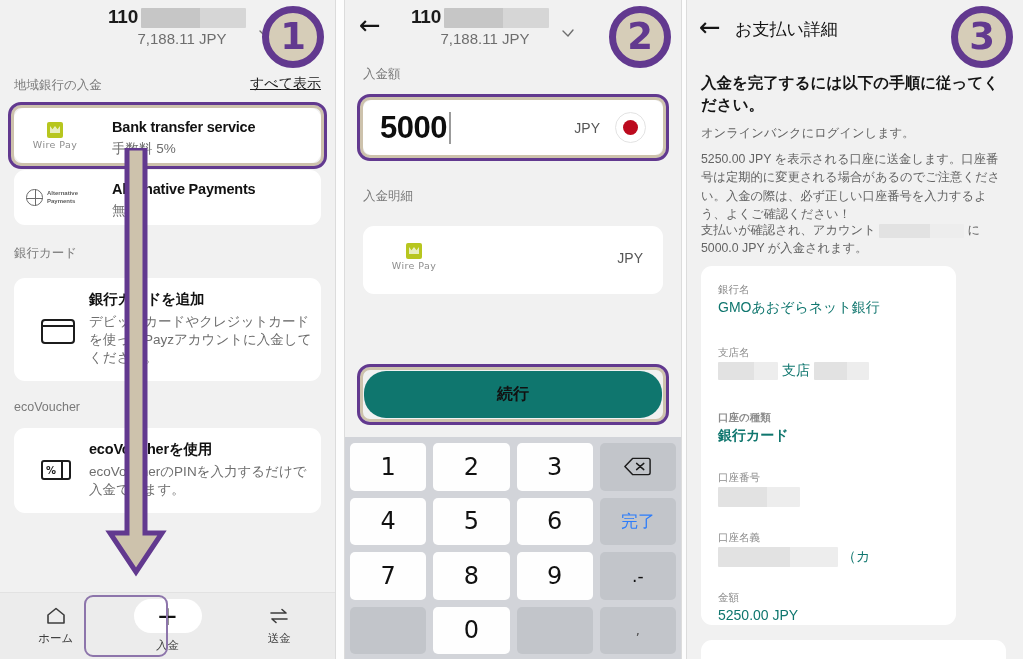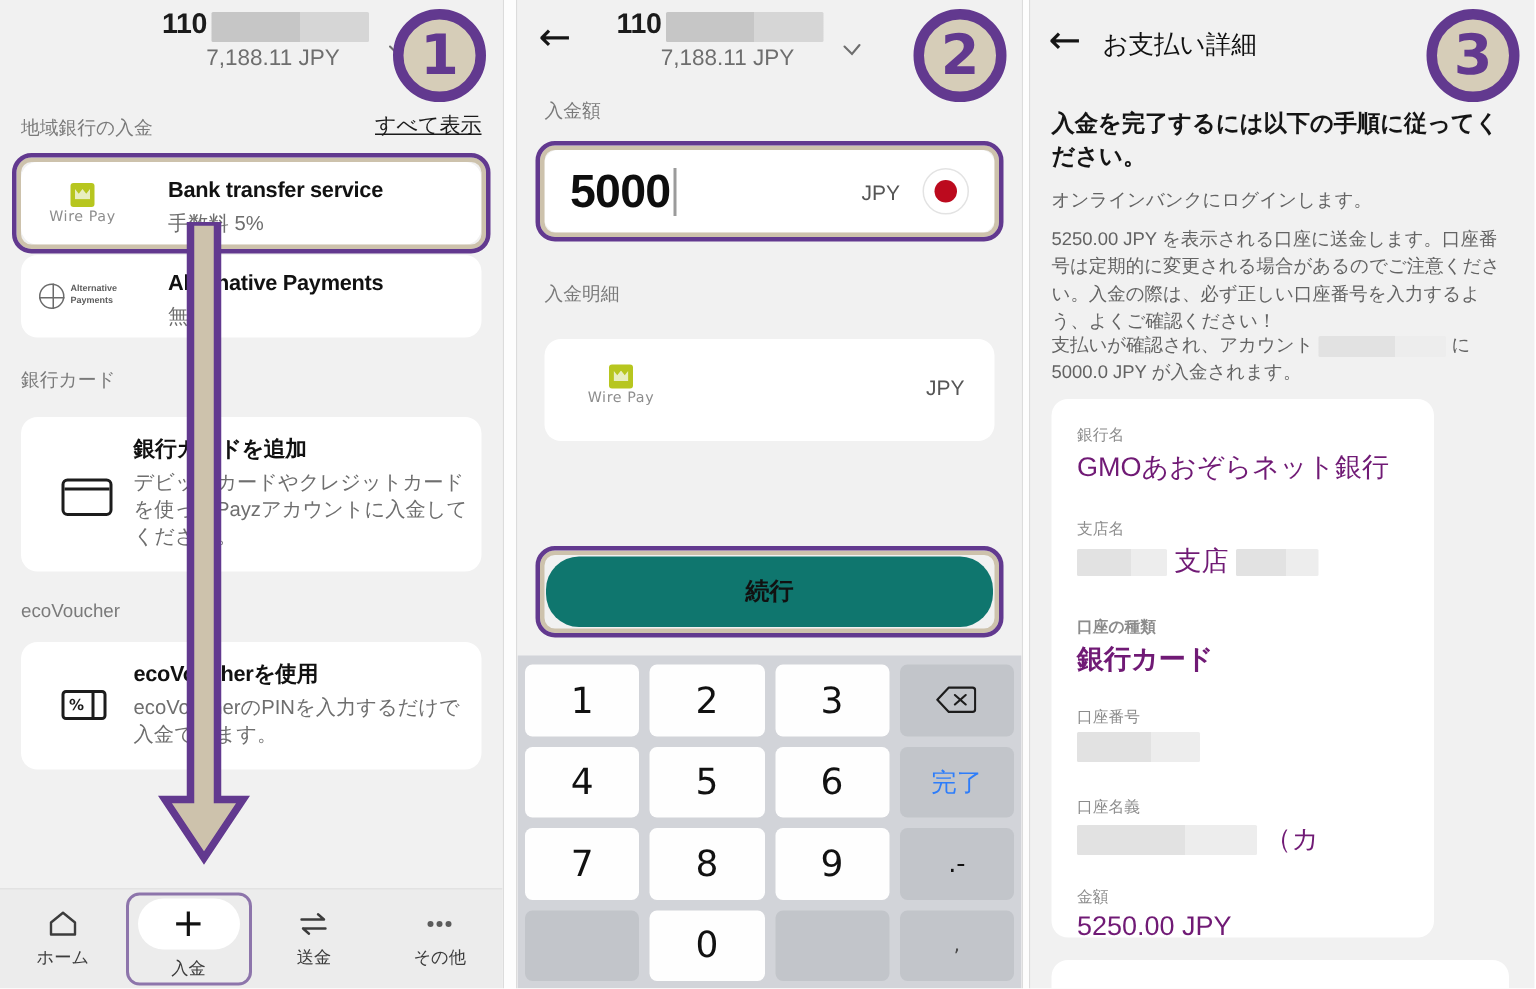--- a/index.html
+++ b/index.html
@@ -111,21 +111,21 @@
   .key.small{font-size:17px;}
   .key.comma{font-size:13px;color:#4a4a4a;}
   .bksp{width:27px;height:19px;position:relative;}
 
   
   .p3-title{font-size:17px;color:#111;}
   .p3-h{font-size:15.5px;font-weight:bold;color:#151515;line-height:1.42;}
   .p3-p{font-size:12.3px;color:#636363;line-height:1.5;}
   .p3-card{background:#fff;border-radius:11px;position:absolute;box-sizing:border-box;}
   .fl{font-size:10.5px;color:#8c8c8c;}
-  .fv{font-size:18px;color:#701a75;margin-top:2px;}
+  .fv{font-size:14px;color:#0f766e;margin-top:2px;}
   .m{display:inline-block;vertical-align:middle;background:linear-gradient(90deg,#e2e2e2 0%,#e2e2e2 60%,#ededed 60%,#ededed 100%);border-radius:1px;}
 </style>
 </head>
 <body>
 
 <div class="stage">
 
   <div class="panel panel-1">
 
     <div class="p1-head">
@@ -205,28 +205,20 @@
         <div class="nav-pill">
             <span class="plus">+</span>
           </div>
         <div class="nav-label">入金</div>
       </div>
       <div class="nav-item">
         <svg width="22" height="20" viewBox="0 0 22 20">
             <path d="M3 7 H18 M14 3.5 L18 7 M19 13 H4 M8 16.5 L4 13" fill="none" stroke="#3c3c3c" stroke-width="1.6" stroke-linecap="round" stroke-linejoin="round"></path>
           </svg>
         <div class="nav-label">送金</div>
-      </div>
-      <div class="nav-item">
-        <svg width="22" height="20" viewBox="0 0 22 20">
-            <circle cx="5" cy="10" r="2" fill="#5c5c5c"></circle>
-            <circle cx="11" cy="10" r="2" fill="#5c5c5c"></circle>
-            <circle cx="17" cy="10" r="2" fill="#5c5c5c"></circle>
-          </svg>
-        <div class="nav-label">その他</div>
       </div>
     </div>
     <div class="nav-hl" style="left:84px;top:595px;width:84px;height:62px;"></div>
   </div>
 
   <div class="gap"></div>
 
   <div class="panel panel-2">
 
     <div style="position:absolute;left:14px;top:12px;" class="back-arrow">←</div>

